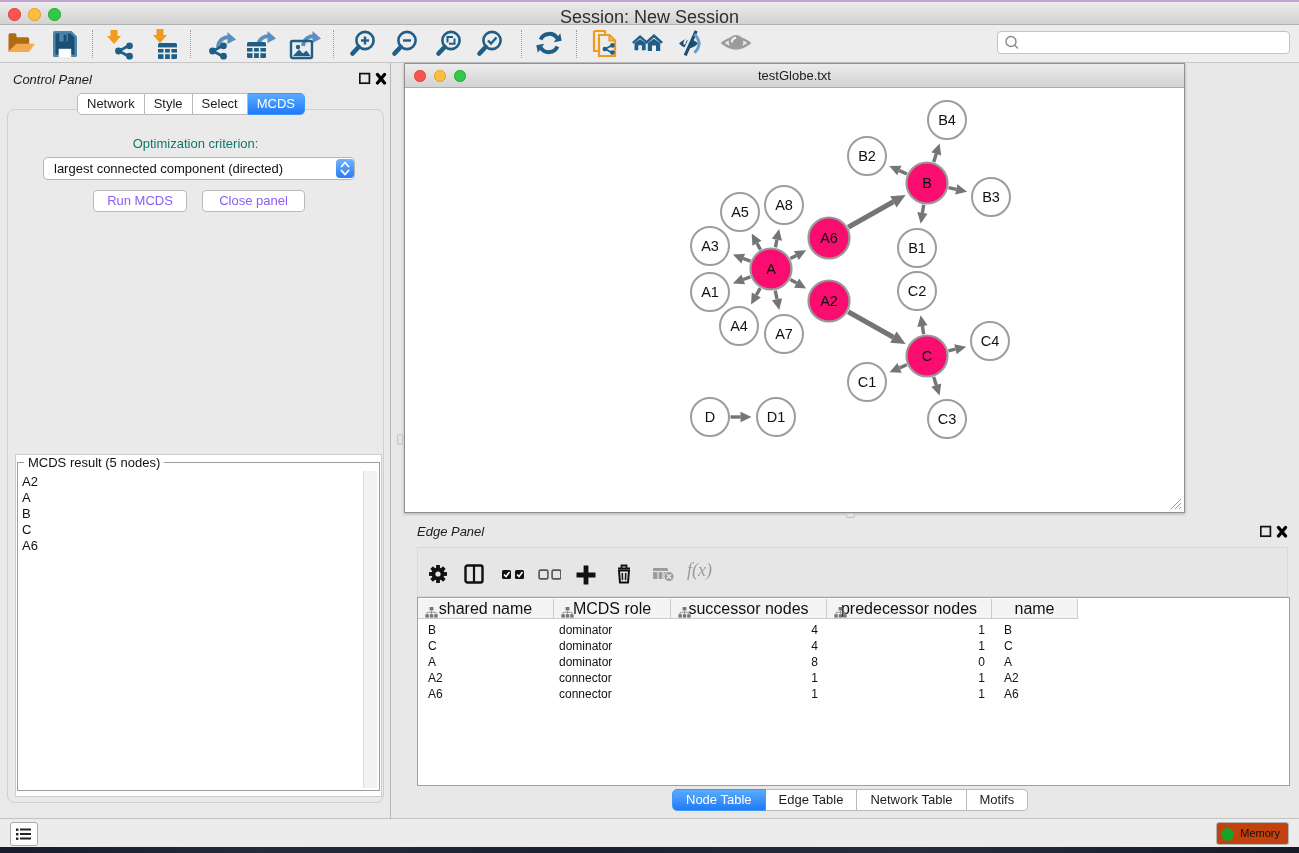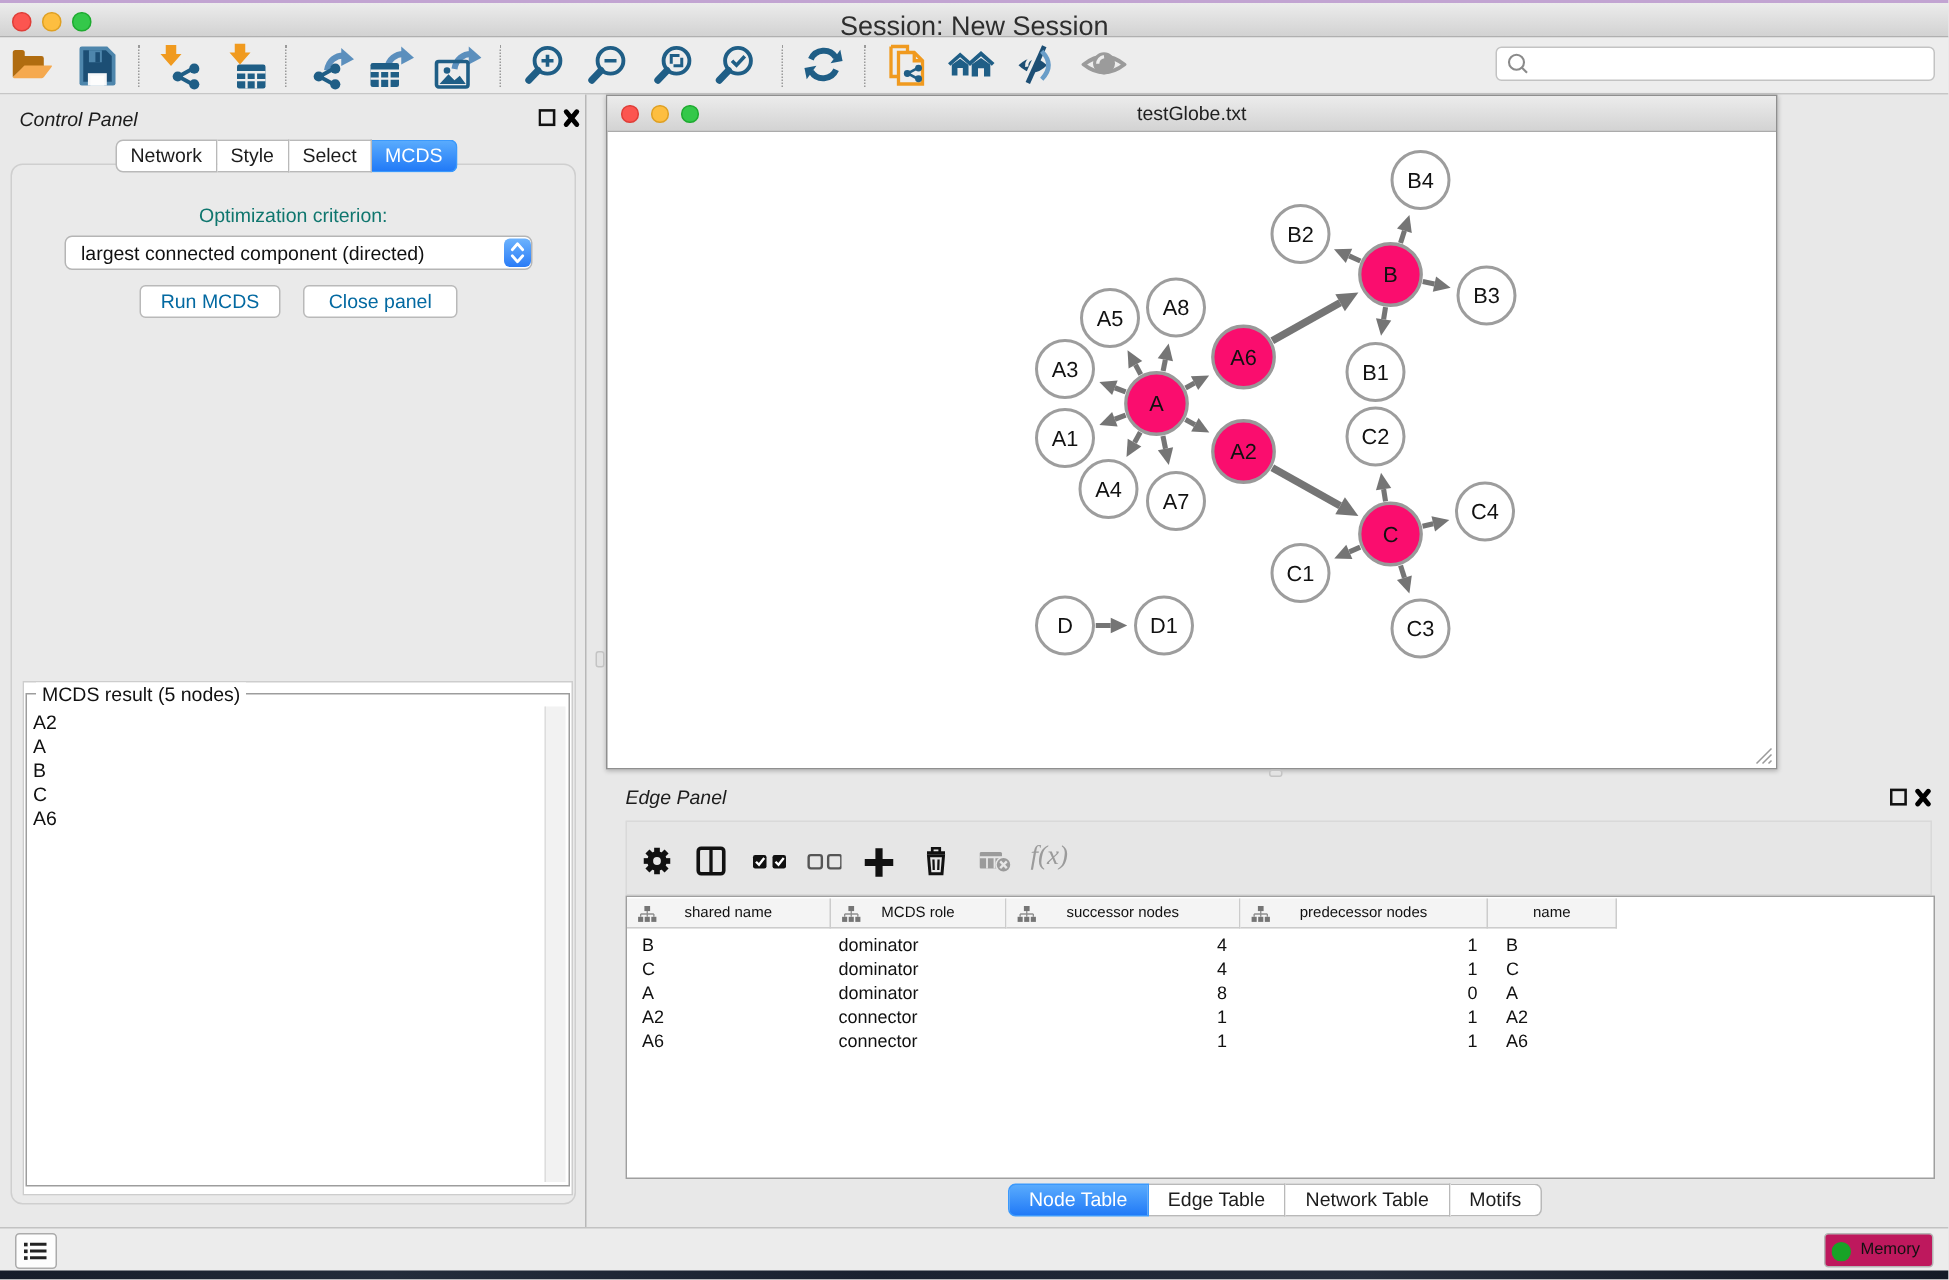--- a/index.html
+++ b/index.html
@@ -22,41 +22,41 @@
 .seg { position:absolute; display:flex; font-size:13px; }
 .seg div { background:#fff; border:1px solid #b9b9b9; border-left:none; padding:2px 9px 3px 9px; color:#1c1c1c; text-align:center; }
 .seg div:first-child { border-left:1px solid #b9b9b9; border-radius:5px 0 0 5px; }
 .seg div:last-child { border-radius:0 5px 5px 0; }
 .seg div.sel { background:linear-gradient(#59abfd,#217af7); border-color:#3b99fc; color:#fff; }
 .segb div { padding:2px 13px 3px 13px; }
 #cpinner { left:7px; top:46px; width:377px; height:694px; background:#eaeaea; border:1px solid #cfcfcf; border-radius:8px; }
 #optlabel { left:0; top:73px; width:391px; text-align:center; font-size:13px; color:#0f766e; }
 #dropdown { left:43px; top:94px; width:312px; height:23px; background:#fff; border:1px solid #b5b5b5; border-radius:5px; font-size:13px; color:#111; line-height:21px; padding-left:10px; }
 #dropbtn { left:336px; top:96px; width:18px; height:19px; border-radius:4px; background:linear-gradient(#6db3fd,#2a7cf7); }
-.btn { position:absolute; height:22px; background:#fff; border:1px solid #b9b9b9; border-radius:4px; font-size:13px; color:#0369a1; text-align:center; line-height:20px; }
+.btn { position:absolute; height:22px; background:#fff; border:1px solid #b9b9b9; border-radius:4px; font-size:13px; color:#8b5cf6; text-align:center; line-height:20px; }
 #resultbox { left:15px; top:391px; width:367px; height:343px; background:#fff; border:1px solid #cdcdcd; }
 #groupbox { left:17px; top:399px; width:363px; height:329px; border:1px solid #9d9d9d; }
 #grouplabel { left:24px; top:392px; background:#fff; padding:0 4px; font-size:13px; color:#111; }
 #mlist { left:19px; top:408px; width:344px; height:317px; background:#fff; font-size:13px; color:#111; line-height:16px; padding:3px 0 0 3px; }
 #mscroll { left:363px; top:408px; width:14px; height:317px; background:#f2f2f2; border-left:1px solid #ddd; }
 
 #netwin { left:404px; top:63px; width:781px; height:450px; background:#fff; border:1px solid #8f8f8f; box-shadow:0 1px 3px rgba(0,0,0,.25); }
 #nettitle { left:0; top:0; width:100%; height:24px; background:linear-gradient(#ececec,#d3d3d3); border-bottom:1px solid #ababab; }
 #netname { width:100%; text-align:center; top:4px; font-size:13px; color:#202020; }
 .tl2 { position:absolute; width:11.5px; height:11.5px; border-radius:50%; top:6px; }
 
 #tpanel { left:404px; top:519px; width:895px; height:299px; background:#e8e8e8; }
 #ttoolbar { position:absolute; left:13px; top:28px; width:871px; height:50px; background:#e6e6e6; border:1px solid #d9d9d9; }
 #tableframe { position:absolute; left:13px; top:78px; width:873px; height:189px; background:#fff; border:1px solid #9f9f9f; }
-.th { position:absolute; top:1px; height:20px; background:#f4f4f4; border-right:1px solid #ccc; border-bottom:1px solid #ccc; font-size:10px; color:#111; text-align:center; line-height:20px; }
+.th { position:absolute; top:1px; height:20px; background:#f4f4f4; border-right:1px solid #ccc; border-bottom:1px solid #ccc; font-size:16px; color:#111; text-align:center; line-height:20px; }
 .td { position:absolute; font-size:12px; color:#111; height:16px; line-height:16px; }
 
 #statusbar { left:0; top:818px; width:1299px; height:29px; background:#ececec; border-top:1px solid #c2c2c2; }
 #deskstrip { left:0; top:847px; width:1299px; height:6px; background:linear-gradient(90deg,#161c29,#232c3b 20%,#1a2130 45%,#262e3d 70%,#141a26); }
-#membtn { left:1216px; top:822px; width:73px; height:23px; background:#be185d; border:1px solid #b5b5b5; border-radius:3px; font-size:11px; color:#111; text-align:right; padding-right:8px; line-height:21px; }
+#membtn { left:1216px; top:822px; width:73px; height:23px; background:#c2410c; border:1px solid #b5b5b5; border-radius:3px; font-size:11px; color:#111; text-align:right; padding-right:8px; line-height:21px; }
 #listbtn { left:10px; top:822px; width:28px; height:24px; background:#fdfdfd; border:1px solid #ababab; border-radius:3px; }
 </style>
 </head>
 <body>
 
 <div class="abs" id="titlebar">
   <div class="tl" style="left:8px;background:#fc5550;border:0.5px solid #df3e38;"></div>
   <div class="tl" style="left:28px;background:#fdbe40;border:0.5px solid #dfa023;"></div>
   <div class="tl" style="left:48px;background:#34c84a;border:0.5px solid #1eab30;"></div>
   <div class="abs" id="apptitle">Session: New Session</div>

